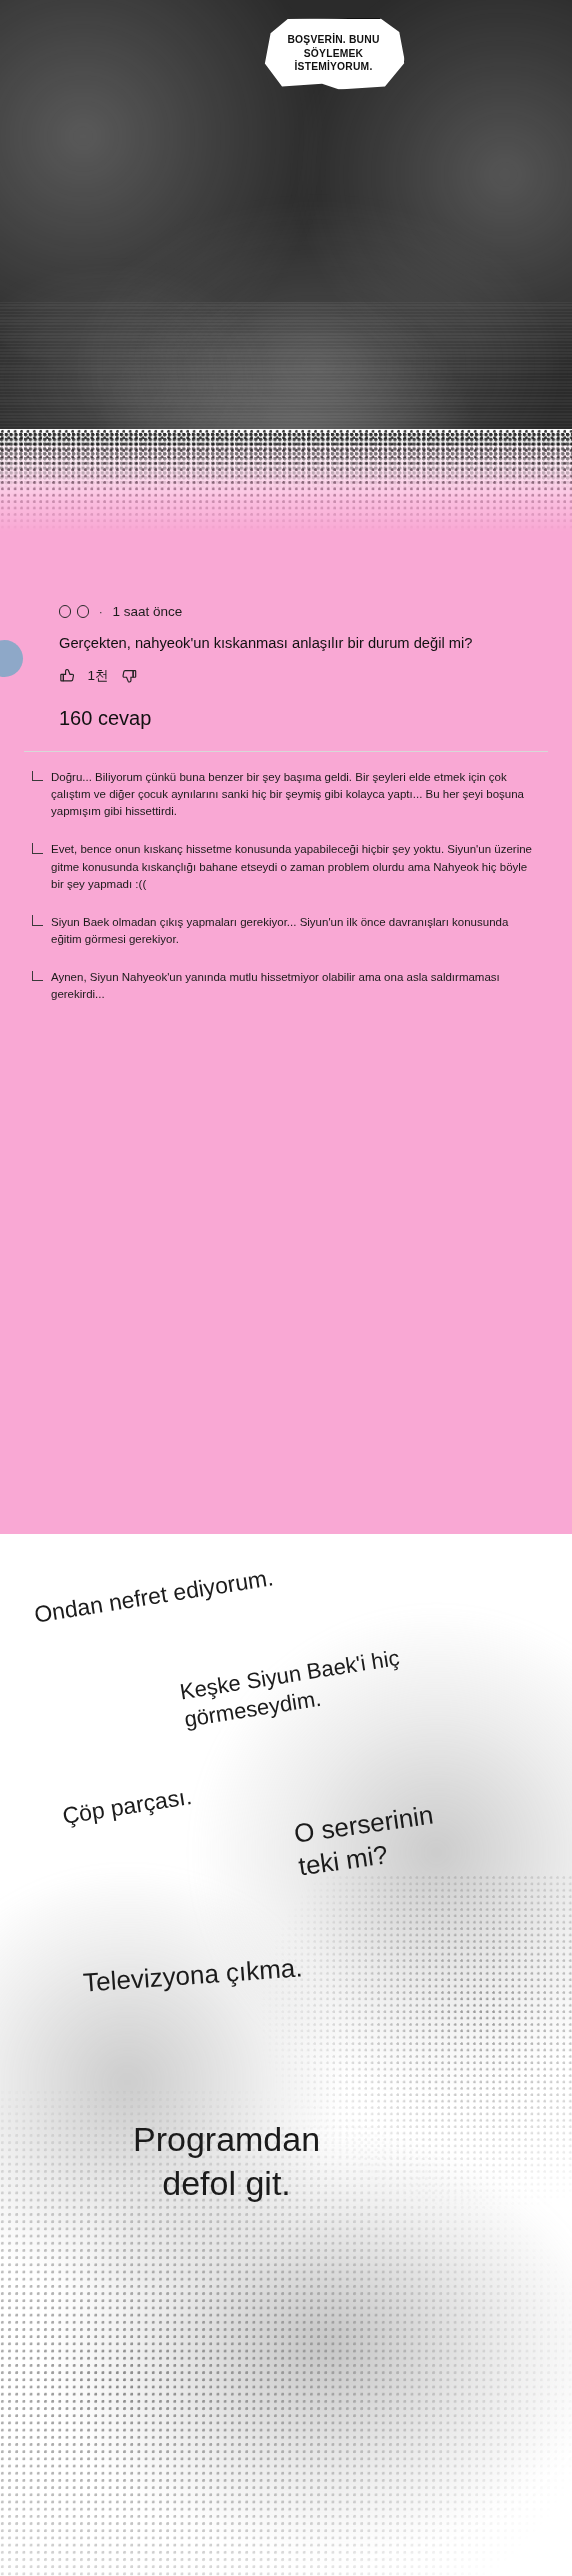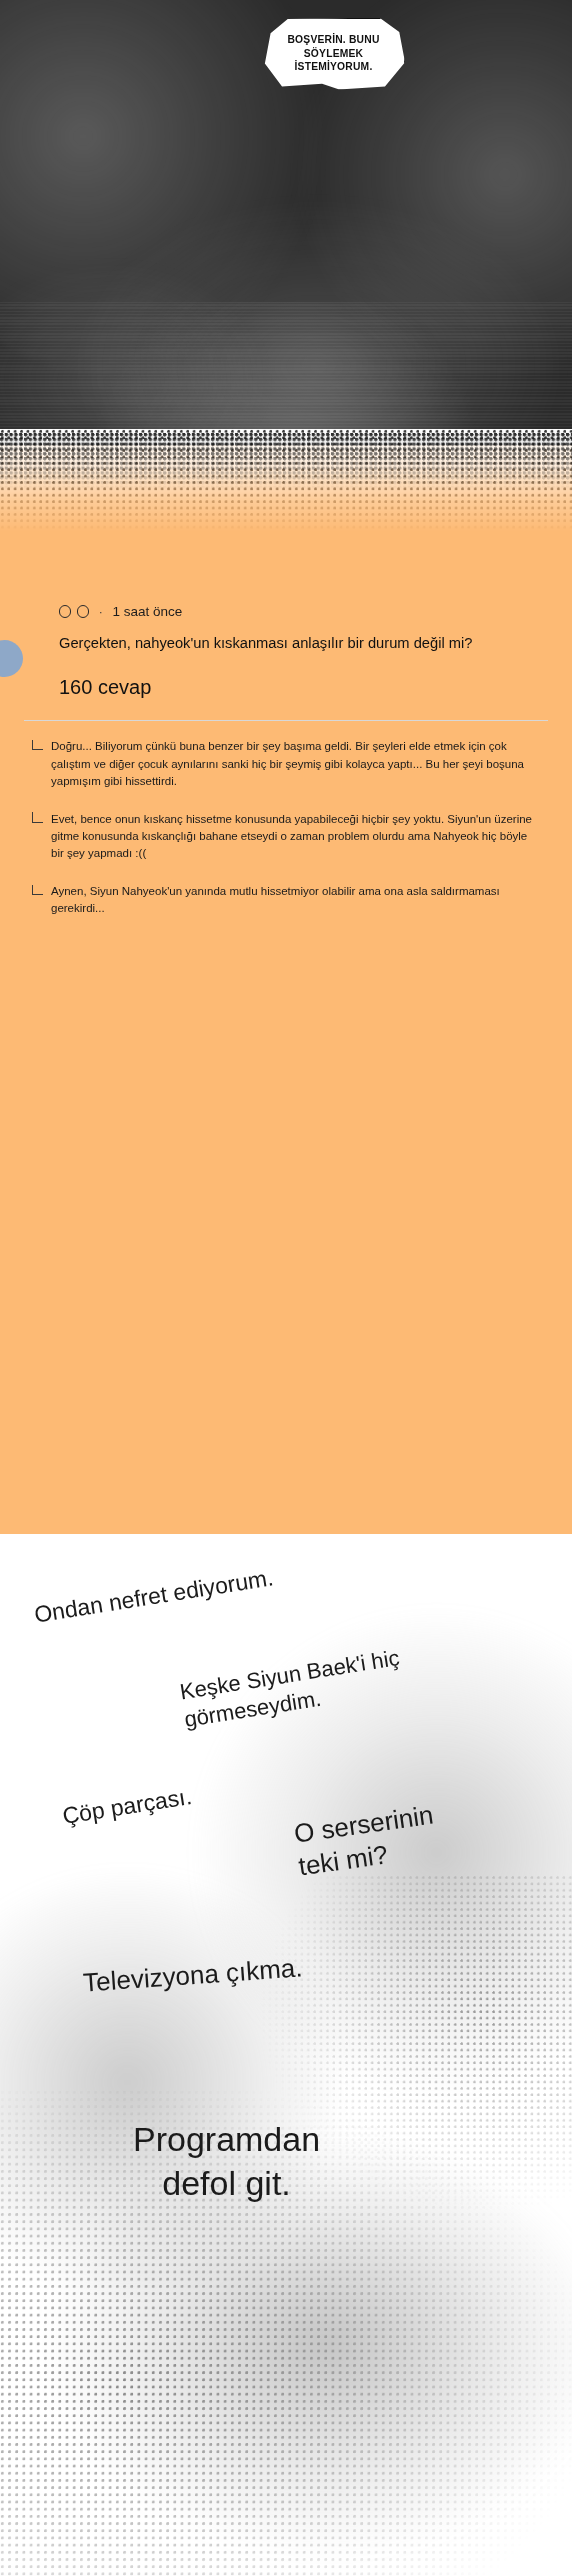--- a/index.html
+++ b/index.html
@@ -8,21 +8,21 @@
     background: #ffffff;
   }
   body {
     font-family: "Liberation Sans", sans-serif;
   }
   #page {
     position: relative;
     width: 572px;
     height: 2576px;
     overflow: hidden;
-    background: #fdba74;
+    background: #f9a8d4;
   }
 
   
   .panel-dark {
     position: absolute;
     left: 0;
     top: 0;
     width: 572px;
     height: 445px;
     background: #2b2b2b;
@@ -360,34 +360,53 @@
         <span class="eyes">
           <span class="eye"></span>
             <span class="eye"></span>
         </span>
         <span class="dot-sep">·</span>
         <span class="time-ago">1 saat önce</span>
       </div>
 
       <div class="comment-body">Gerçekten, nahyeok'un kıskanması anlaşılır bir durum değil mi?</div>
 
+      <div class="vote-row">
+        <span class="thumb">
+          <svg width="17.5" height="17.5" viewBox="0 0 24 24" fill="none" stroke="#222" stroke-width="1.6">
+            <path d="M6 10h3V5.5a2 2 0 0 1 3.8-.9L15 10h3.2a1.6 1.6 0 0 1 1.6 1.9l-1 5.4A2 2 0 0 1 16.8 19H6z"></path>
+            <rect x="2.5" y="10" width="3.5" height="9" rx="0.8"></rect>
+          </svg>
+        </span>
+        <span class="vote-count">1천</span>
+        <span class="thumb">
+          <svg width="17.5" height="17.5" viewBox="0 0 24 24" fill="none" stroke="#222" stroke-width="1.6">
+            <path d="M18 14h-3v4.5a2 2 0 0 1-3.8.9L9 14H5.8A1.6 1.6 0 0 1 4.2 12.1l1-5.4A2 2 0 0 1 7.2 5H18z"></path>
+            <rect x="18" y="5" width="3.5" height="9" rx="0.8"></rect>
+          </svg>
+        </span>
+      </div>
 
       <div class="replies-count">160 cevap</div>
     </div>
 
     <div class="divider"></div>
 
     <div class="reply-list">
       <div class="reply">
         <span class="corner"></span>
         <span>Doğru... Biliyorum çünkü buna benzer bir şey başıma geldi. Bir şeyleri elde etmek için çok çalıştım ve diğer çocuk aynılarını sanki hiç bir şeymiş gibi kolayca yaptı... Bu her şeyi boşuna yapmışım gibi hissettirdi.</span>
       </div>
       <div class="reply">
         <span class="corner"></span>
         <span>Evet, bence onun kıskanç hissetme konusunda yapabileceği hiçbir şey yoktu. Siyun'un üzerine gitme konusunda kıskançlığı bahane etseydi o zaman problem olurdu ama Nahyeok hiç böyle bir şey yapmadı :((</span>
+      </div>
+      <div class="reply">
+        <span class="corner"></span>
+        <span>Siyun Baek olmadan çıkış yapmaları gerekiyor... Siyun'un ilk önce davranışları konusunda eğitim görmesi gerekiyor.</span>
       </div>
       <div class="reply">
         <span class="corner"></span>
       </div>
       <div class="reply">
         <span class="corner"></span>
         <span>Aynen, Siyun Nahyeok'un yanında mutlu hissetmiyor olabilir ama ona asla saldırmaması gerekirdi...</span>
       </div>
     </div>
   </div>

